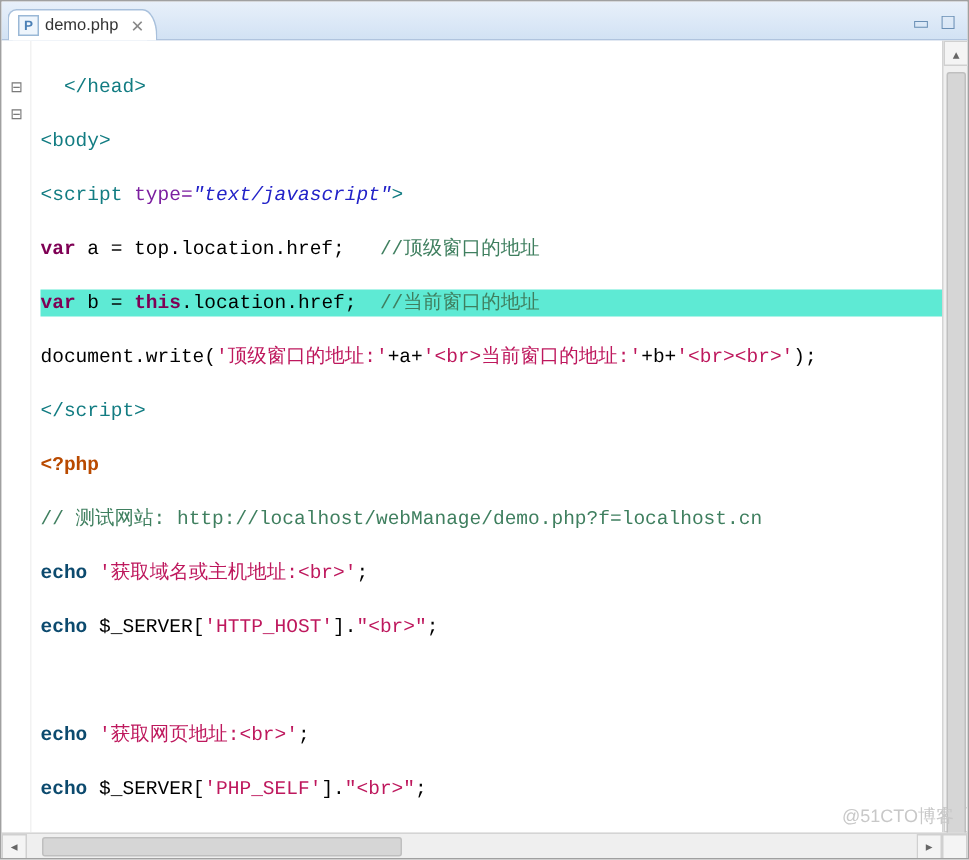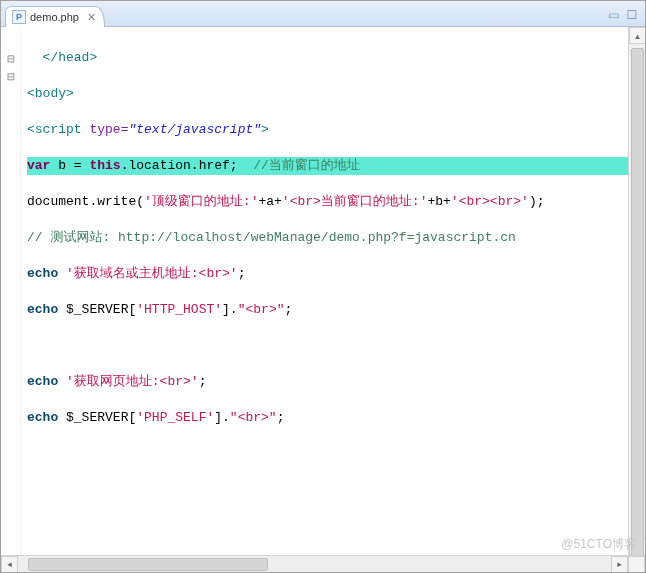--- a/index.html
+++ b/index.html
@@ -165,23 +165,26 @@
 <div class="editor">
   <div class="gutter">
     <div class="fold"></div>
     <div class="fold">⊟</div>
     <div class="fold">⊟</div>
   </div>
   <div class="lines">
 <div class="ln">  <span class="tag">&lt;/head&gt;</span></div>
 <div class="ln"><span class="tag">&lt;body&gt;</span></div>
 <div class="ln"><span class="tag">&lt;script </span><span class="attr">type=</span><span class="str">"text/javascript"</span><span class="tag">&gt;</span></div>
+<div class="ln"><span class="kw">var</span><span> a = top.location.href;   </span><span class="cmt">//顶级窗口的地址</span></div>
 <div class="ln hl"><span class="kw">var</span><span> b = </span><span class="kw">this</span><span>.location.href;  </span><span class="cmt">//当前窗口的地址</span></div>
 <div class="ln"><span>document.write(</span><span class="sstr">'顶级窗口的地址:'</span><span>+a+</span><span class="sstr">'&lt;br&gt;当前窗口的地址:'</span><span>+b+</span><span class="sstr">'&lt;br&gt;&lt;br&gt;'</span><span>);</span></div>
-<div class="ln"><span class="cmt">// 测试网站: http://localhost/webManage/demo.php?f=javascript.cn</span></div>
+<div class="ln"><span class="tag">&lt;/script&gt;</span></div>
+<div class="ln"><span class="phpo">&lt;?php</span></div>
+<div class="ln"><span class="cmt">// 测试网站: http://localhost/webManage/demo.php?f=localhost.cn</span></div>
 <div class="ln"><span class="brk">echo</span><span class="sstr"> '获取域名或主机地址:&lt;br&gt;'</span><span>;</span></div>
 <div class="ln"><span class="brk">echo</span><span> $_SERVER[</span><span class="sstr">'HTTP_HOST'</span><span>].</span><span class="sstr">"&lt;br&gt;"</span><span>;</span></div>
 <div class="ln"></div>
 <div class="ln"><span class="brk">echo</span><span class="sstr"> '获取网页地址:&lt;br&gt;'</span><span>;</span></div>
 <div class="ln"><span class="brk">echo</span><span> $_SERVER[</span><span class="sstr">'PHP_SELF'</span><span>].</span><span class="sstr">"&lt;br&gt;"</span><span>;</span></div>
 <div class="ln"></div>
 
 
 
 

